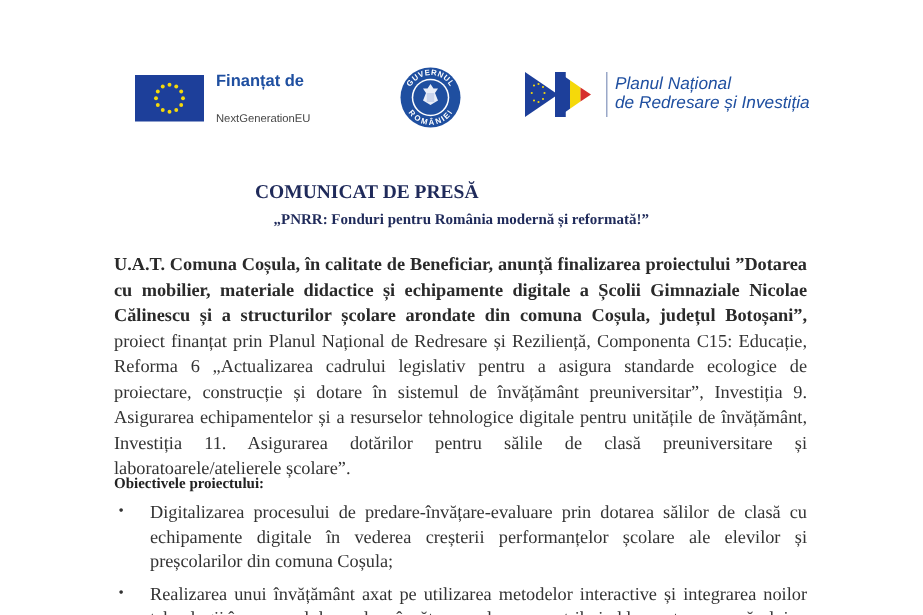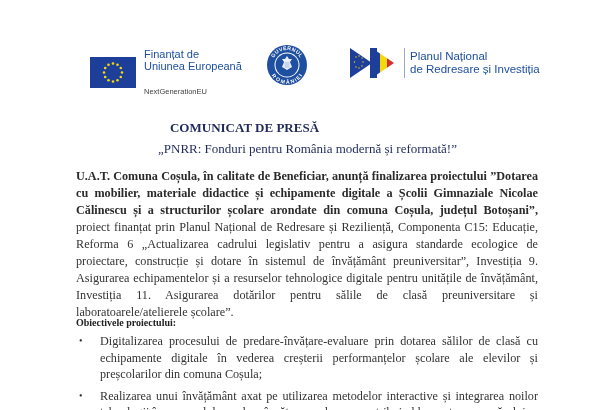--- a/index.html
+++ b/index.html
@@ -6,32 +6,32 @@
     body {
       width: 615px; height: 410px; overflow: hidden; background: #ffffff;
       font-family: "Liberation Serif", serif; color: #333;
       position: relative;
     }
     .logos { position: absolute; top: 0; left: 0; width: 615px; height: 110px; }
     .eu-logo { position: absolute; left: 90px; top: 48px; display: flex; align-items: center; }
     .eu-flag { width: 46px; height: 31px; background: #1d3f9a; position: relative; }
     .eu-flag svg { position: absolute; left: 0; top: 0; }
     .eu-text { margin-left: 8px; font-family: "Liberation Sans", sans-serif; line-height: 1.12; }
-    .eu-text .l1, .eu-text .l2 { font-size: 11px; font-weight: normal; color: #1f4fa0; }
+    .eu-text .l1, .eu-text .l2 { font-size: 11px; font-weight: bold; color: #1f4fa0; }
     .eu-text .l3 { font-size: 7.5px; color: #444; margin-top: 15px; }
     .gov-logo { position: absolute; left: 266px; top: 44px; }
-    .pnrr-logo { position: absolute; left: 350px; top: 47px; display: flex; align-items: center; }
+    .pnrr-logo { position: absolute; left: 350px; top: 47px; display: flex; align-items: center; font-style: italic; }
     .pnrr-mark { width: 50px; height: 32px; position: relative; }
     .pnrr-sep { width: 1px; height: 30px; background: #9aa8c8; margin: 0 5px 0 4px; }
     .pnrr-text { font-family: "Liberation Sans", sans-serif; font-size: 11.5px; color: #1f4fa0; line-height: 1.15; }
 
     .title { position: absolute; top: 120px; left: 0; width: 489px; text-align: center;
       font-weight: bold; font-size: 13px; color: #1f2a5a; }
     .subtitle { position: absolute; top: 141px; left: 0; width: 615px; text-align: center;
-      font-weight: normal; font-size: 13px; color: #1f2a5a; }
+      font-weight: bold; font-size: 10px; color: #1f2a5a; }
 
     .body-para { position: absolute; top: 168px; left: 76px; width: 462px;
       font-size: 12.2px; line-height: 17px; text-align: justify; color: #333; }
     .body-para b { color: #2a2a2a; margin-top: 36px; }
 
     .obj-title { position: absolute; top: 317px; left: 76px; font-size: 10px; font-weight: bold; color: #222; }
     .obj-list { position: absolute; top: 333px; left: 76px; width: 462px; margin: 0; padding: 0; list-style: none; }
     .obj-list li { position: relative; padding-left: 24px; font-size: 12.2px; line-height: 16.6px;
       text-align: justify; color: #333; margin-bottom: 5px; }
     .obj-list li .bullet { position: absolute; left: 3px; top: 0; font-size: 10px; }
@@ -54,21 +54,20 @@
           <circle cx="18.5" cy="23.3" r="1.3"></circle>
           <circle cx="15.2" cy="20" r="1.3"></circle>
           <circle cx="14" cy="15.5" r="1.3"></circle>
           <circle cx="15.2" cy="11" r="1.3"></circle>
           <circle cx="18.5" cy="7.7" r="1.3"></circle>
         </g>
       </svg>
     </div>
     <div class="eu-text">
       <div class="l1">Finanțat de</div>
-      <div class="l2">Uniunea Europeană</div>
       <div class="l3">NextGenerationEU</div>
     </div>
   </div>
 
   <div class="gov-logo">
     <svg width="42" height="42" viewBox="0 0 42 42">
       <circle cx="21" cy="21" r="20" fill="#1f4fa0"></circle>
       <circle cx="21" cy="21" r="12.5" fill="#ffffff"></circle>
       <circle cx="21" cy="21" r="11.5" fill="#1f4fa0"></circle>
       <path d="M21 12 l2 3 h3 l-2 3 l2 5 l-5 3 l-5 -3 l2 -5 l-2 -3 h3 z" fill="#e9eef8"></path>

